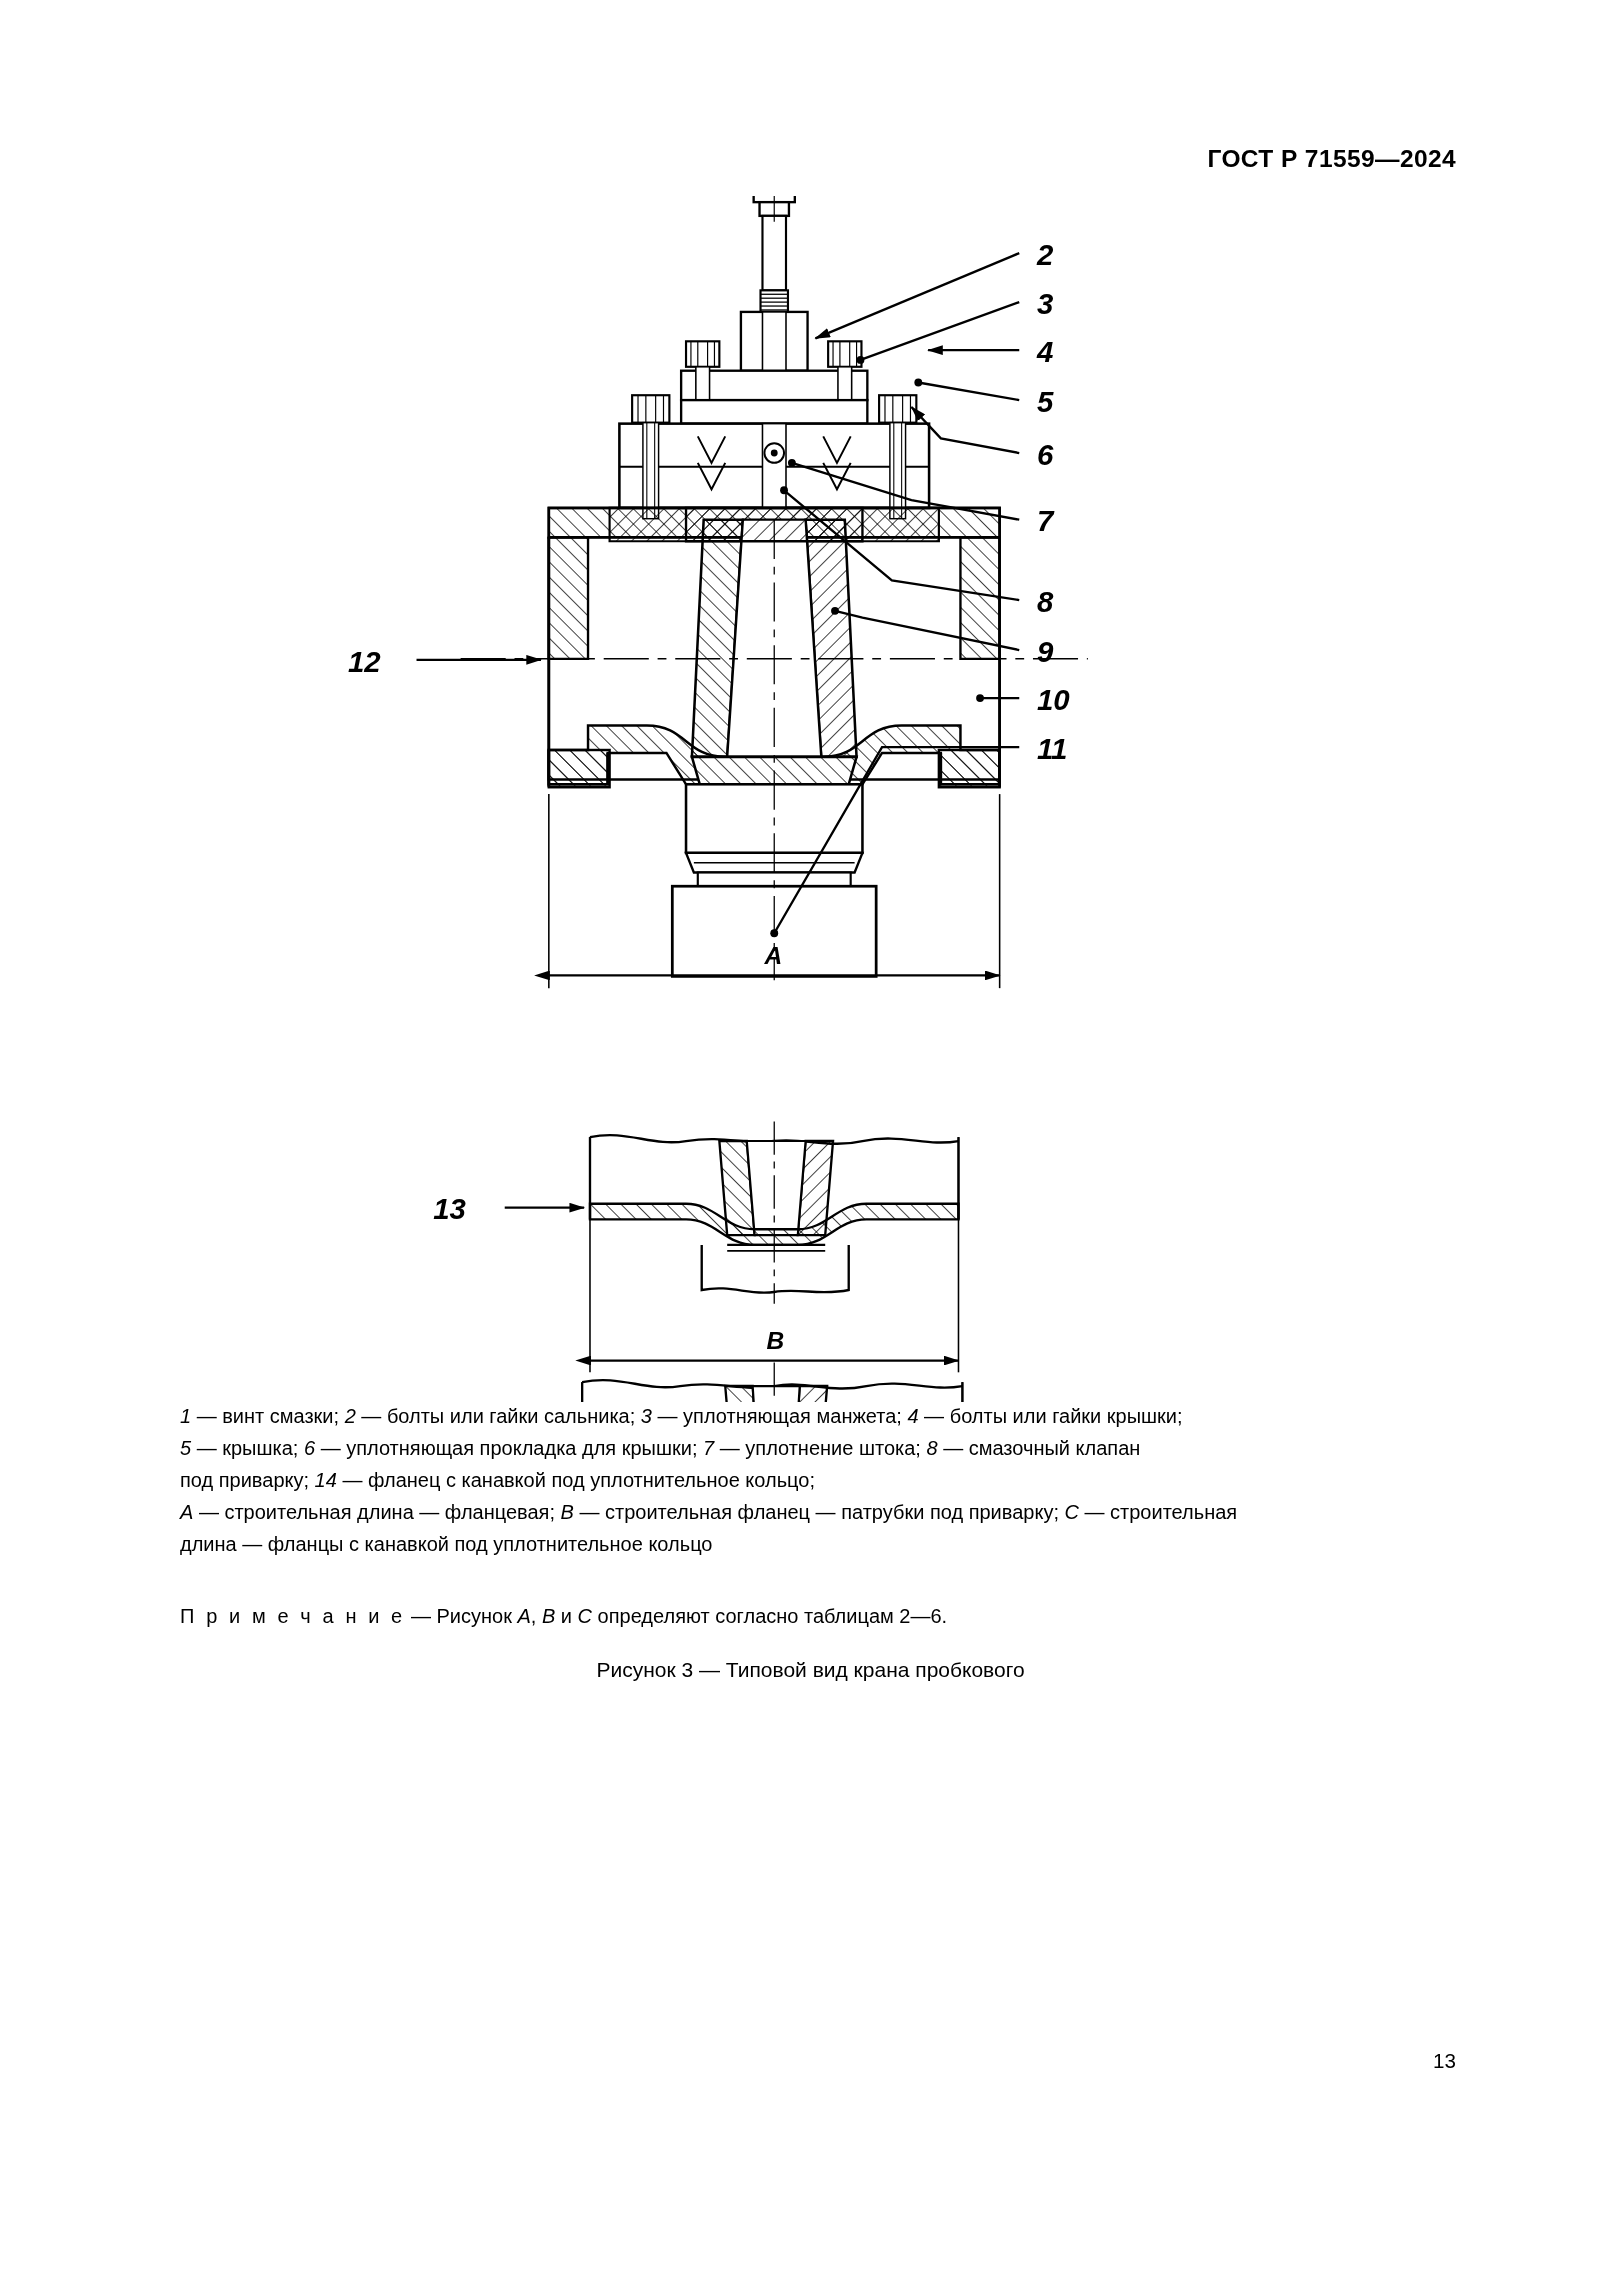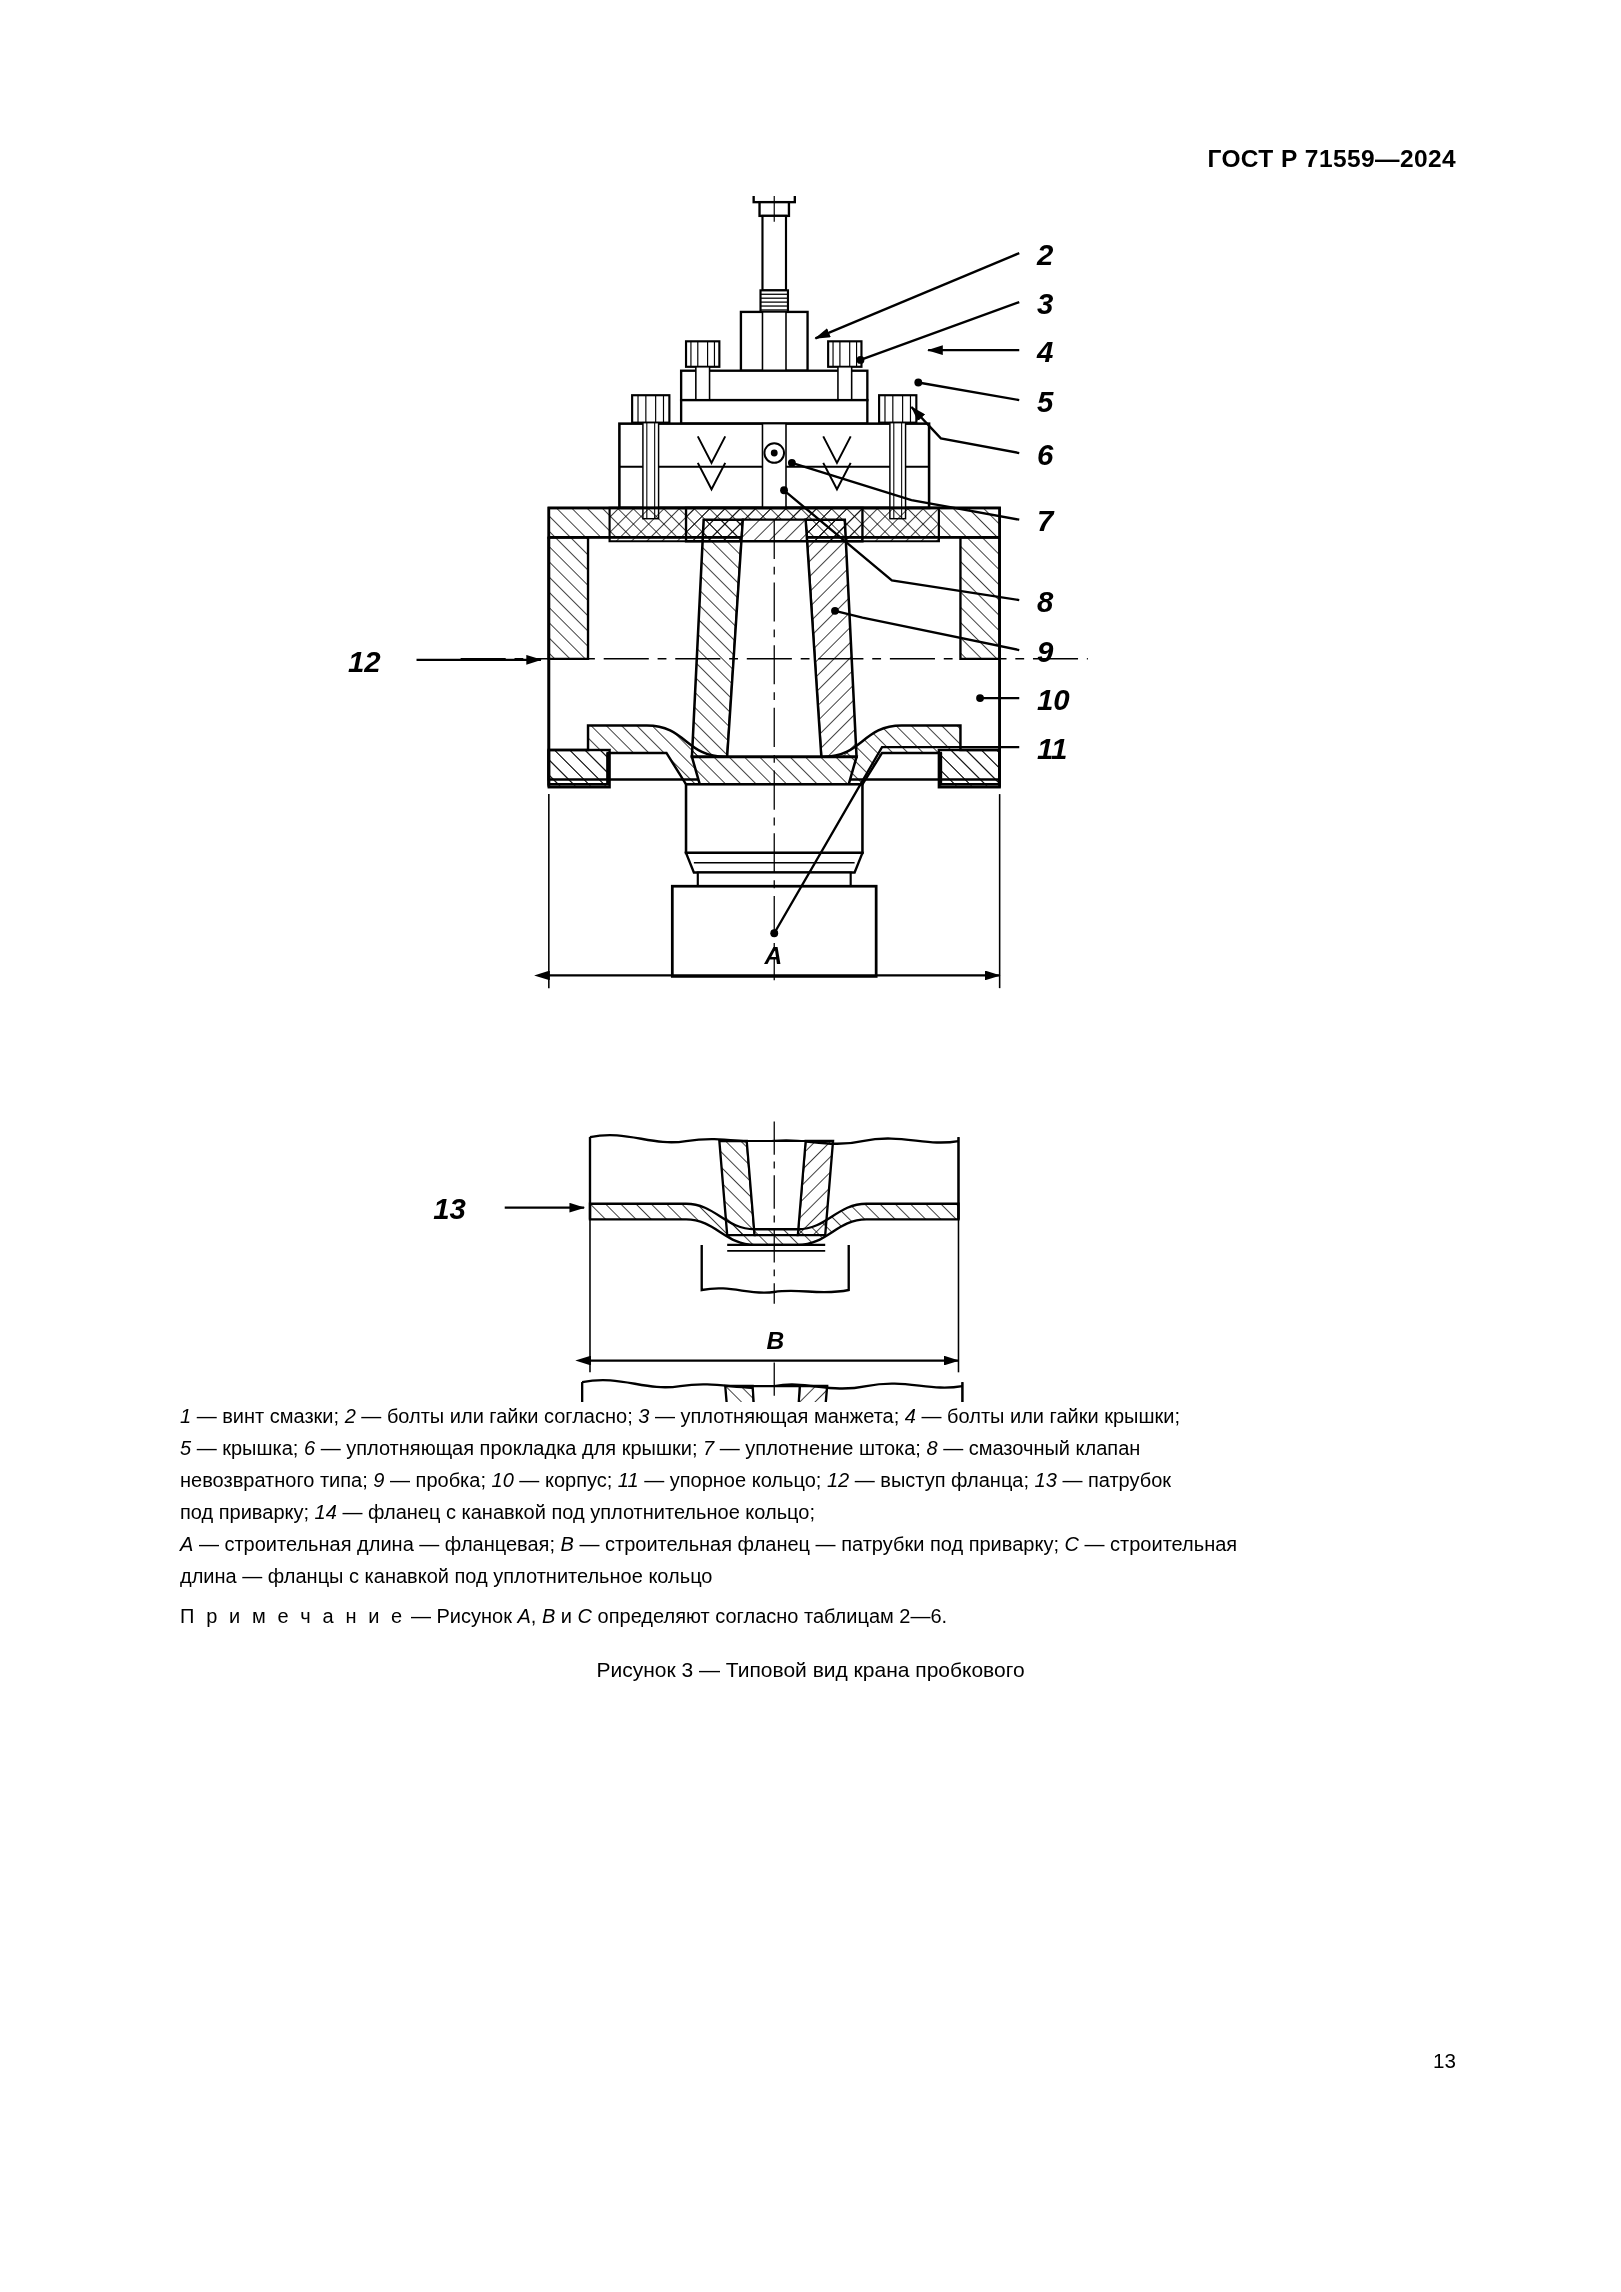--- a/index.html
+++ b/index.html
@@ -395,27 +395,24 @@
           <line x1="594" y1="670" x2="982" y2="670" stroke-width="2.2" marker-start="url(#arrowStart)" marker-end="url(#arrowEnd)"></line>
           <text class="dimlabel" x="782" y="658" fill="#000" stroke="none">C</text>
         </g>
 
       </g>
     </svg>
   </div>
 
   <div class="legend">
     <span class="ln just">
-      <span><i>1</i><span> — винт смазки; </span><i>2</i><span> — болты или гайки согласно; </span><i>3</i><span> — уплотняющая манжета; </span><i>4</i><span> — болты или гайки крышки;</span></span>
+      <span><i>1</i><span> — винт смазки; </span><i>2</i><span> — болты или гайки сальника; </span><i>3</i><span> — уплотняющая манжета; </span><i>4</i><span> — болты или гайки крышки;</span></span>
     </span>
     <span class="ln just">
       <span><i>5</i><span> — крышка; </span><i>6</i><span> — уплотняющая прокладка для крышки; </span><i>7</i><span> — уплотнение штока; </span><i>8</i><span> — смазочный клапан</span></span>
-    </span>
-    <span class="ln just">
-      <span><span>невозвратного типа; </span><i>9</i><span> — пробка; </span><i>10</i><span> — корпус; </span><i>11</i><span> — упорное кольцо; </span><i>12</i><span> — выступ фланца; </span><i>13</i><span> — патрубок</span></span>
     </span>
     <span class="ln center">
       <span>под приварку; </span><i>14</i><span> — фланец с канавкой под уплотнительное кольцо;</span>
     </span>
     <span class="ln just">
       <span><i>A</i><span> — строительная длина — фланцевая; </span><i>B</i><span> — строительная фланец — патрубки под приварку; </span><i>C</i><span> — строительная</span></span>
     </span>
     <span class="ln center">
       <span>длина — фланцы с канавкой под уплотнительное кольцо</span>
     </span>

